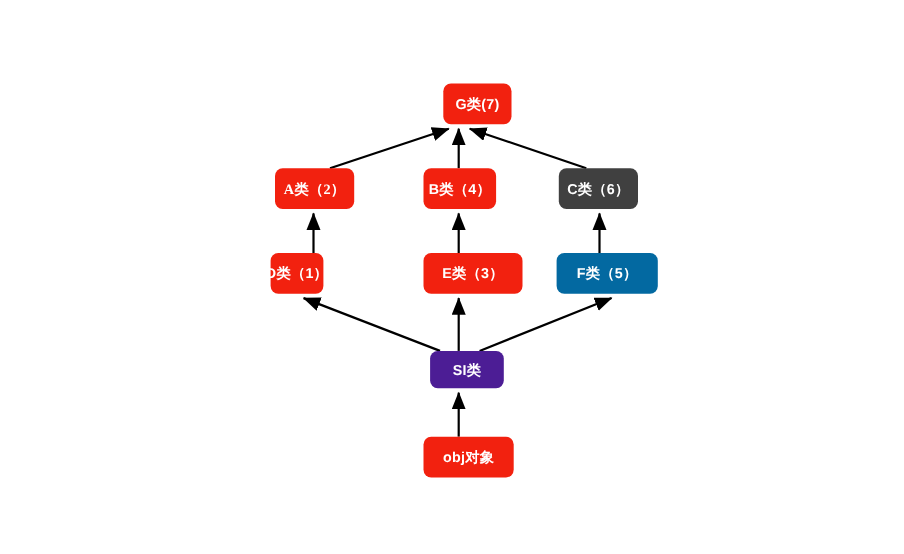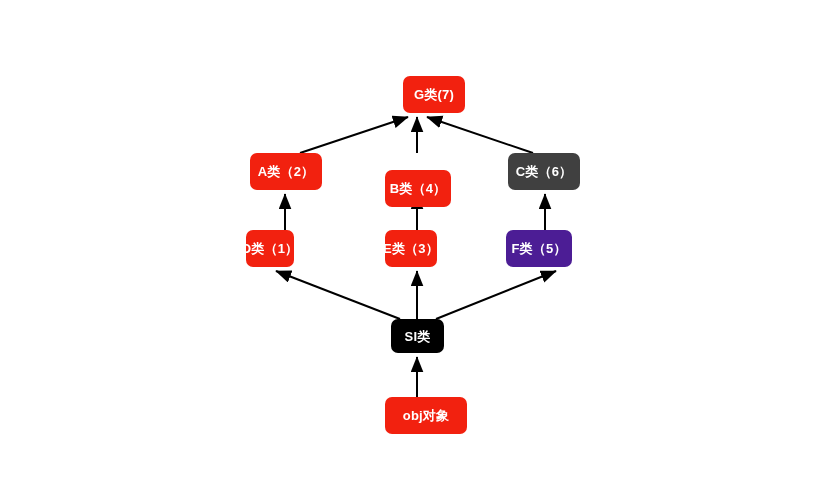--- a/index.html
+++ b/index.html
@@ -63,23 +63,23 @@
         <line x1="545" y1="230" x2="545" y2="194" stroke="#000000" stroke-width="2" marker-end="url(#arrowhead)"></line>
         <line x1="400" y1="319" x2="276" y2="271" stroke="#000000" stroke-width="2" marker-end="url(#arrowhead)"></line>
         <line x1="417" y1="319" x2="417" y2="271" stroke="#000000" stroke-width="2" marker-end="url(#arrowhead)"></line>
         <line x1="436" y1="319" x2="556" y2="271" stroke="#000000" stroke-width="2" marker-end="url(#arrowhead)"></line>
         <line x1="417" y1="397" x2="417" y2="357" stroke="#000000" stroke-width="2" marker-end="url(#arrowhead)"></line>
       </g>
   </svg>
 
   <div id="nodes-group">
       <div class="node" style="left: 386px; top: 76px; width: 62px; height: 37px; background: rgb(242, 33, 15); color: rgb(255, 255, 255); margin-left: 17px;">G类(7)</div>
-      <div class="node" style="left: 250px; top: 153px; width: 72px; height: 37px; background: rgb(242, 33, 15); color: rgb(255, 255, 255);">A类（2）</div>
-      <div class="node" style="left: 385px; top: 153px; width: 66px; height: 37px; background: rgb(242, 33, 15); color: rgb(255, 255, 255); margin-top: 17px;">B类（4）</div>
+      <div class="node" style="left: 250px; top: 153px; width: 72px; height: 37px; background: rgb(242, 33, 15); color: rgb(255, 255, 255); font-family: Liberation Serif, serif;">A类（2）</div>
+      <div class="node" style="left: 385px; top: 153px; width: 66px; height: 37px; background: rgb(242, 33, 15); color: rgb(255, 255, 255);">B类（4）</div>
       <div class="node" style="left: 508px; top: 153px; width: 72px; height: 37px; background: #404040; color: rgb(255, 255, 255);">C类（6）</div>
       <div class="node" style="left: 246px; top: 230px; width: 48px; height: 37px; background: rgb(242, 33, 15); color: rgb(255, 255, 255);">D类（1）</div>
-      <div class="node" style="left: 385px; top: 230px; width: 52px; height: 37px; background: rgb(242, 33, 15); color: rgb(255, 255, 255);">E类（3）</div>
-      <div class="node" style="left: 506px; top: 230px; width: 66px; height: 37px; background: #4c1d95; color: rgb(255, 255, 255);">F类（5）</div>
-      <div class="node" style="left: 391px; top: 319px; width: 53px; height: 34px; background: #000000; color: rgb(255, 255, 255);">SI类</div>
+      <div class="node" style="left: 385px; top: 230px; width: 90px; height: 37px; background: rgb(242, 33, 15); color: rgb(255, 255, 255);">E类（3）</div>
+      <div class="node" style="left: 506px; top: 230px; width: 92px; height: 37px; background: #0369a1; color: rgb(255, 255, 255);">F类（5）</div>
+      <div class="node" style="left: 391px; top: 319px; width: 67px; height: 34px; background: #4c1d95; color: rgb(255, 255, 255);">SI类</div>
       <div class="node" style="left: 385px; top: 397px; width: 82px; height: 37px; background: rgb(242, 33, 15); color: rgb(255, 255, 255);">obj对象</div>
     </div>
 
 </div>
 
 </body></html>

